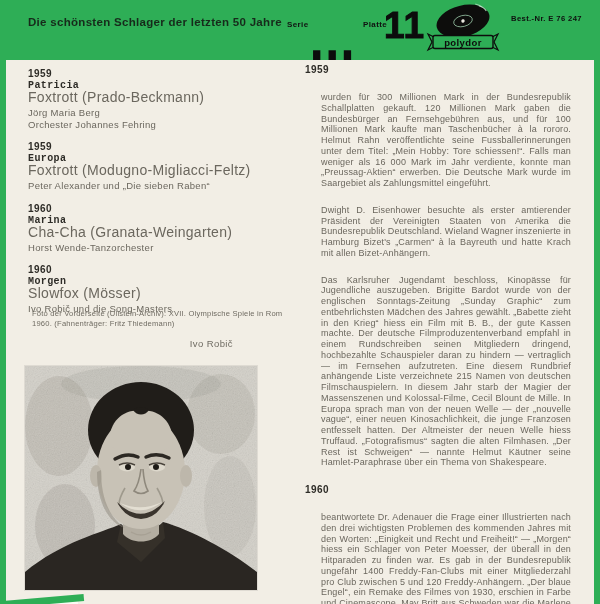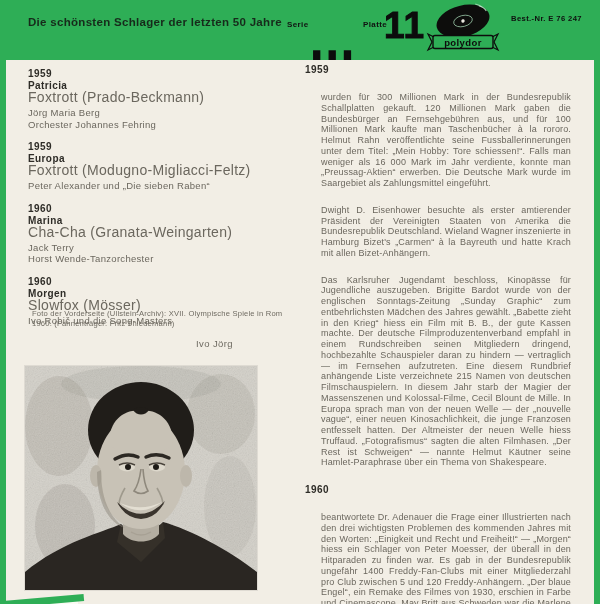--- a/index.html
+++ b/index.html
@@ -28,21 +28,21 @@
   .bestnr{position:absolute;left:511px;top:14px;font-size:7.6px;font-weight:700;color:#0f0f0f;
     letter-spacing:.4px;white-space:nowrap;}
 
   
   .panel{position:absolute;left:6px;right:6px;top:60px;bottom:0;background:var(--panel);}
 
   
   .tracklist{position:absolute;left:22px;top:5px;width:258px;}
   .entry{margin-bottom:10px;}
   .t-year{font-size:10px;font-weight:700;color:#2e2c27;letter-spacing:.4px;line-height:13px;margin-top:2px;}
-  .t-title{font-size:10px;font-weight:700;color:#2e2c27;letter-spacing:.4px;line-height:12px;}
+  .t-title{font-size:10px;font-weight:700;color:#2e2c27;letter-spacing:.4px;line-height:12px;font-family:Liberation Mono, monospace;}
   .t-style{font-size:14px;color:var(--body);letter-spacing:.3px;line-height:11px;}
   .t-artists{margin-top:4px;}
   .t-artist{font-size:9.5px;color:var(--body);letter-spacing:.3px;line-height:11.5px;}
 
   .credit{position:absolute;left:22px;top:245px;width:264px;margin:4px;
     font-size:7.6px;line-height:9.5px;color:#6f6b62;letter-spacing:.2px;}
   .caption{position:absolute;left:19px;top:278px;width:208px;text-align:right;
     font-size:9.5px;color:#6f6b62;letter-spacing:.4px;}
   .photo{position:absolute;left:19px;top:306px;width:232px;height:224px;margin:0;
     background:#d2cfc7;box-shadow:0 0 0 1px rgba(0,0,0,.08);}
@@ -121,37 +121,36 @@
         <div class="t-style">Foxtrott (Modugno-Migliacci-Feltz)</div>
         <div class="t-artists">
           <div class="t-artist">Peter Alexander und „Die sieben Raben“</div>
         </div>
       </div>
       <div class="entry">
         <div class="t-year">1960</div>
         <div class="t-title">Marina</div>
         <div class="t-style">Cha-Cha (Granata-Weingarten)</div>
         <div class="t-artists">
-          <div class="t-artist">Jack Terry</div>
           <div class="t-artist">Horst Wende-Tanzorchester</div>
         </div>
       </div>
       <div class="entry">
         <div class="t-year">1960</div>
         <div class="t-title">Morgen</div>
         <div class="t-style">Slowfox (Mösser)</div>
         <div class="t-artists">
           <div class="t-artist">Ivo Robič und die Song-Masters</div>
         </div>
       </div>
     </section>
 
     <p class="credit">Foto der Vorderseite (Ullstein-Archiv): XVII. Olympische Spiele in Rom 1960. (Fahnenträger: Fritz Thiedemann)</p>
 
-    <div class="caption">Ivo Jörg</div>
+    <div class="caption">Ivo Robič</div>
 
     <figure class="photo">
       <svg viewBox="0 0 232 224">
         <defs>
           <filter id="grain" x="0" y="0" width="100%" height="100%">
             <feTurbulence type="fractalNoise" baseFrequency="0.85" numOctaves="2" stitchTiles="stitch" result="n"></feTurbulence>
             <feColorMatrix in="n" type="saturate" values="0"></feColorMatrix>
             <feComponentTransfer>
                 <feFuncA type="linear" slope="0.28" intercept="0"></feFuncA>
               </feComponentTransfer>

